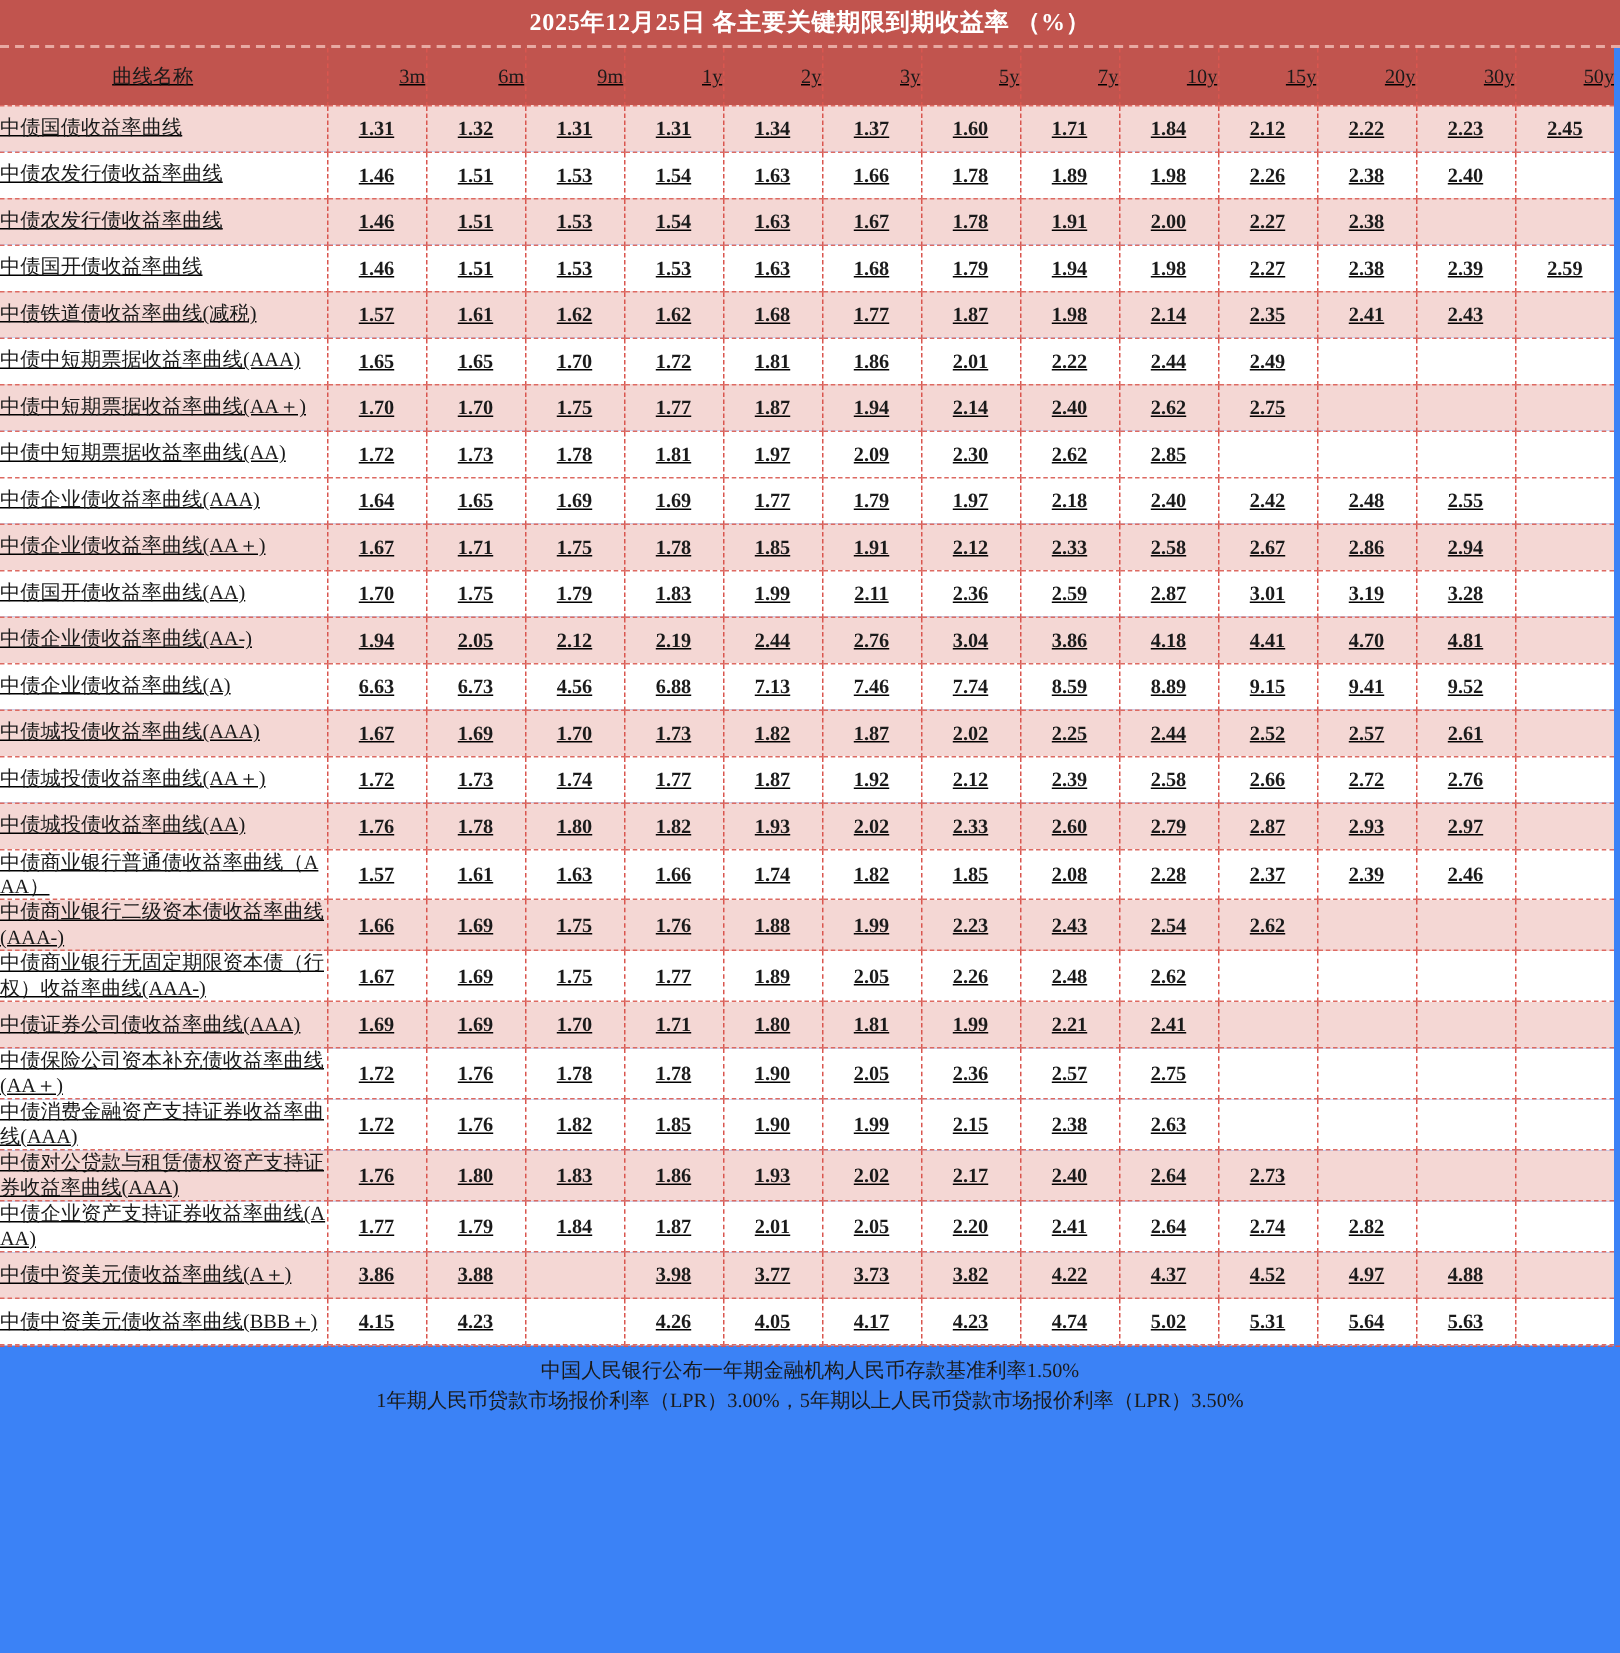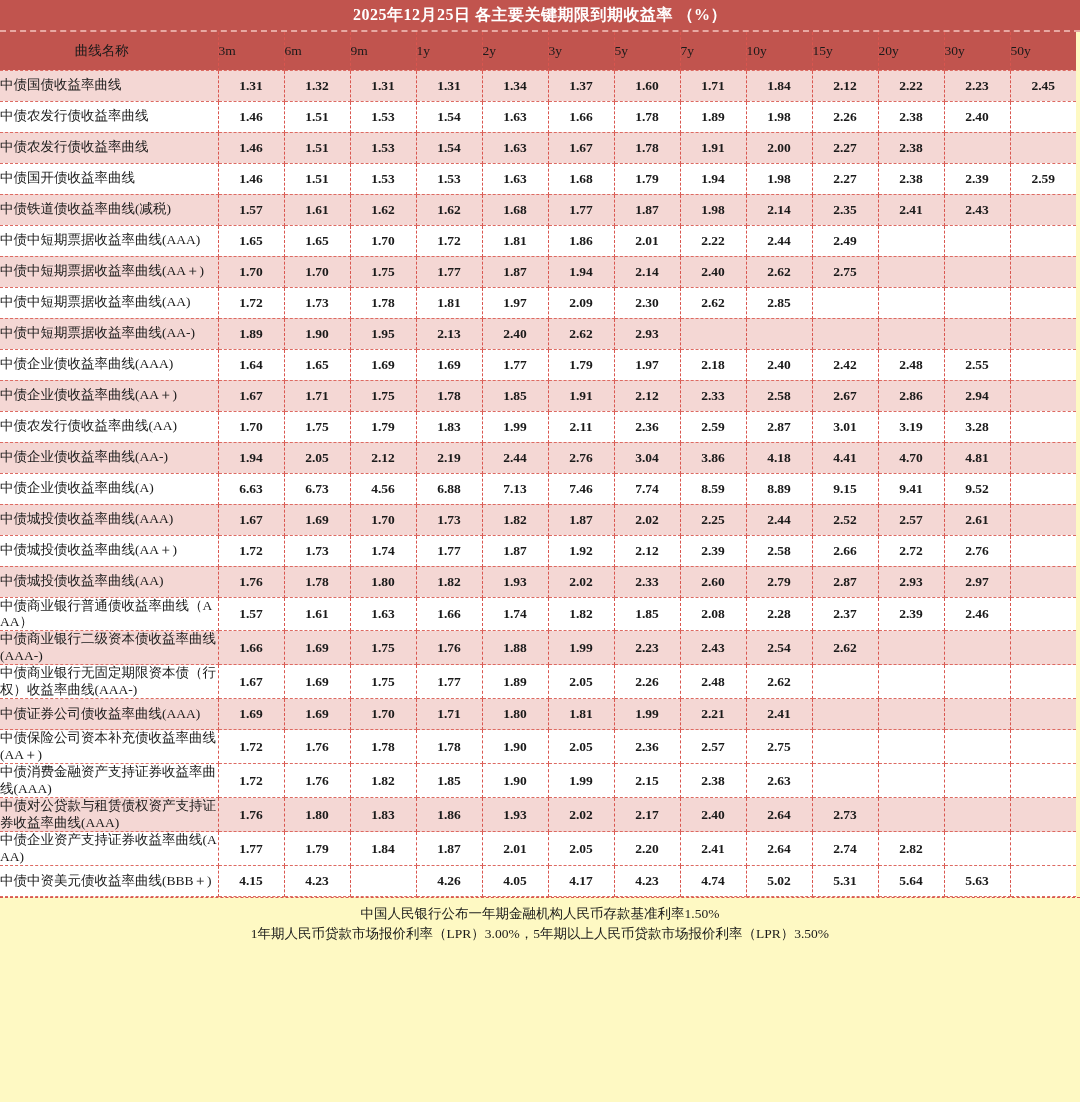--- a/index.html
+++ b/index.html
@@ -6,21 +6,21 @@
   html, body {
     width: 1080px;
     height: 1102px;
     background: #ffffff;
     font-family: "Liberation Serif", "DejaVu Serif", serif;
   }
   #app {
     width: 1080px;
     height: 1102px;
     position: relative;
-    background: #fef9c3;
+    background: #3b82f6;
     overflow: hidden;
   }
 
   
   .title-band {
     height: 32px;
     background: #c1544e;
     border-bottom: 2px dashed #e8a9a2;
     display: flex;
     align-items: center;
@@ -32,20 +32,21 @@
     font-weight: bold;
     letter-spacing: 0.5px;
     white-space: nowrap;
   }
 
   
   table.yield-table {
     width: 980px;
     border-collapse: collapse;
     table-layout: fixed;
+    text-decoration: underline;
   }
   table.yield-table th,
   table.yield-table td {
     border-right: 1px dashed #d9564f;
     border-bottom: 1px dashed #dd6a62;
     font-size: 13.5px;
     color: #1a1a1a;
     padding: 0;
     vertical-align: middle;
   }
@@ -53,21 +54,21 @@
   table.yield-table td:last-child {
     border-right: none;
   }
 
   thead th {
     background: #c1544e;
     color: #ffffff;
     font-weight: normal;
     font-size: 13.5px;
     height: 38px;
-    text-align: left;
+    text-align: right;
     border-bottom: 1px dashed #eab8b2;
     border-right: 1px dashed #e09a93;
   }
   thead th.col-name {
     text-align: center;
     padding-right: 14px;
   }
 
   
   .col-name   { width: 218px; }
@@ -274,36 +275,20 @@
           <td class="val">1.97</td>
           <td class="val">2.09</td>
           <td class="val">2.30</td>
           <td class="val">2.62</td>
           <td class="val">2.85</td>
           <td class="val empty"></td>
           <td class="val empty"></td>
           <td class="val empty"></td>
           <td class="val empty"></td>
         </tr>
-        <tr class="odd">
-          <td class="rowlabel">中债中短期票据收益率曲线(AA-)</td>
-          <td class="val">1.89</td>
-          <td class="val">1.90</td>
-          <td class="val">1.95</td>
-          <td class="val">2.13</td>
-          <td class="val">2.40</td>
-          <td class="val">2.62</td>
-          <td class="val">2.93</td>
-          <td class="val empty"></td>
-          <td class="val empty"></td>
-          <td class="val empty"></td>
-          <td class="val empty"></td>
-          <td class="val empty"></td>
-          <td class="val empty"></td>
-        </tr>
         <tr class="even">
           <td class="rowlabel">中债企业债收益率曲线(AAA)</td>
           <td class="val">1.64</td>
           <td class="val">1.65</td>
           <td class="val">1.69</td>
           <td class="val">1.69</td>
           <td class="val">1.77</td>
           <td class="val">1.79</td>
           <td class="val">1.97</td>
           <td class="val">2.18</td>
@@ -323,21 +308,21 @@
           <td class="val">1.91</td>
           <td class="val">2.12</td>
           <td class="val">2.33</td>
           <td class="val">2.58</td>
           <td class="val">2.67</td>
           <td class="val">2.86</td>
           <td class="val">2.94</td>
           <td class="val empty"></td>
         </tr>
         <tr class="even">
-          <td class="rowlabel">中债农发行债收益率曲线(AA)</td>
+          <td class="rowlabel">中债国开债收益率曲线(AA)</td>
           <td class="val">1.70</td>
           <td class="val">1.75</td>
           <td class="val">1.79</td>
           <td class="val">1.83</td>
           <td class="val">1.99</td>
           <td class="val">2.11</td>
           <td class="val">2.36</td>
           <td class="val">2.59</td>
           <td class="val">2.87</td>
           <td class="val">3.01</td>
@@ -546,20 +531,36 @@
           <td class="val">2.01</td>
           <td class="val">2.05</td>
           <td class="val">2.20</td>
           <td class="val">2.41</td>
           <td class="val">2.64</td>
           <td class="val">2.74</td>
           <td class="val">2.82</td>
           <td class="val empty"></td>
           <td class="val empty"></td>
         </tr>
+        <tr class="odd">
+          <td class="rowlabel">中债中资美元债收益率曲线(A＋)</td>
+          <td class="val">3.86</td>
+          <td class="val">3.88</td>
+          <td class="val empty"></td>
+          <td class="val">3.98</td>
+          <td class="val">3.77</td>
+          <td class="val">3.73</td>
+          <td class="val">3.82</td>
+          <td class="val">4.22</td>
+          <td class="val">4.37</td>
+          <td class="val">4.52</td>
+          <td class="val">4.97</td>
+          <td class="val">4.88</td>
+          <td class="val empty"></td>
+        </tr>
         <tr class="even">
           <td class="rowlabel">中债中资美元债收益率曲线(BBB＋)</td>
           <td class="val">4.15</td>
           <td class="val">4.23</td>
           <td class="val empty"></td>
           <td class="val">4.26</td>
           <td class="val">4.05</td>
           <td class="val">4.17</td>
           <td class="val">4.23</td>
           <td class="val">4.74</td>

